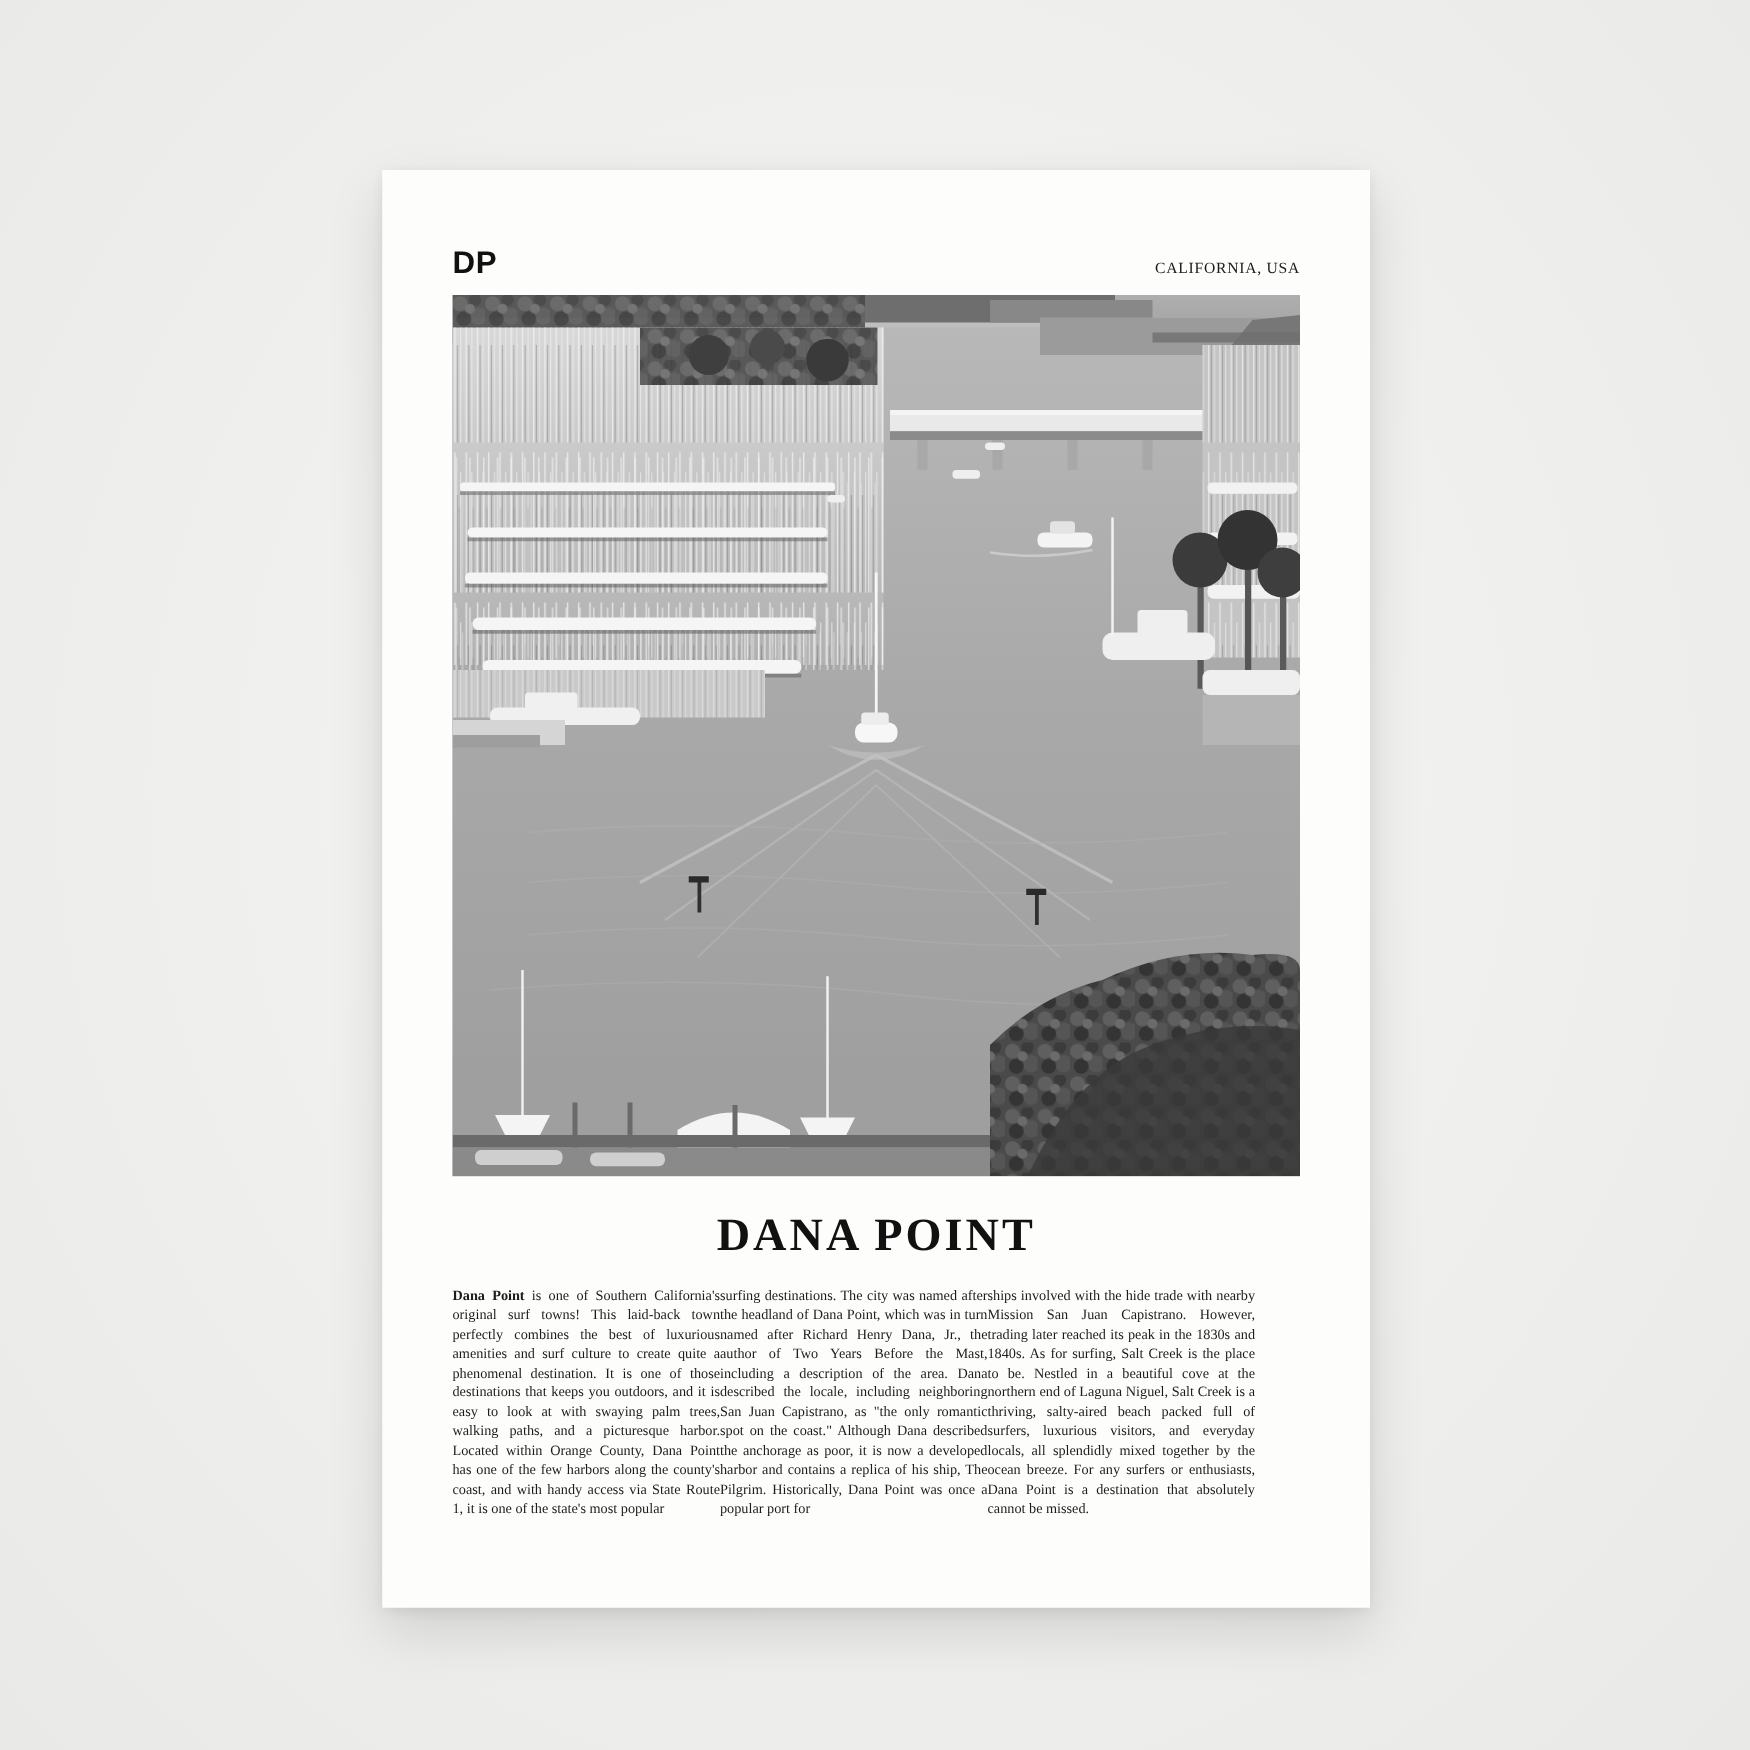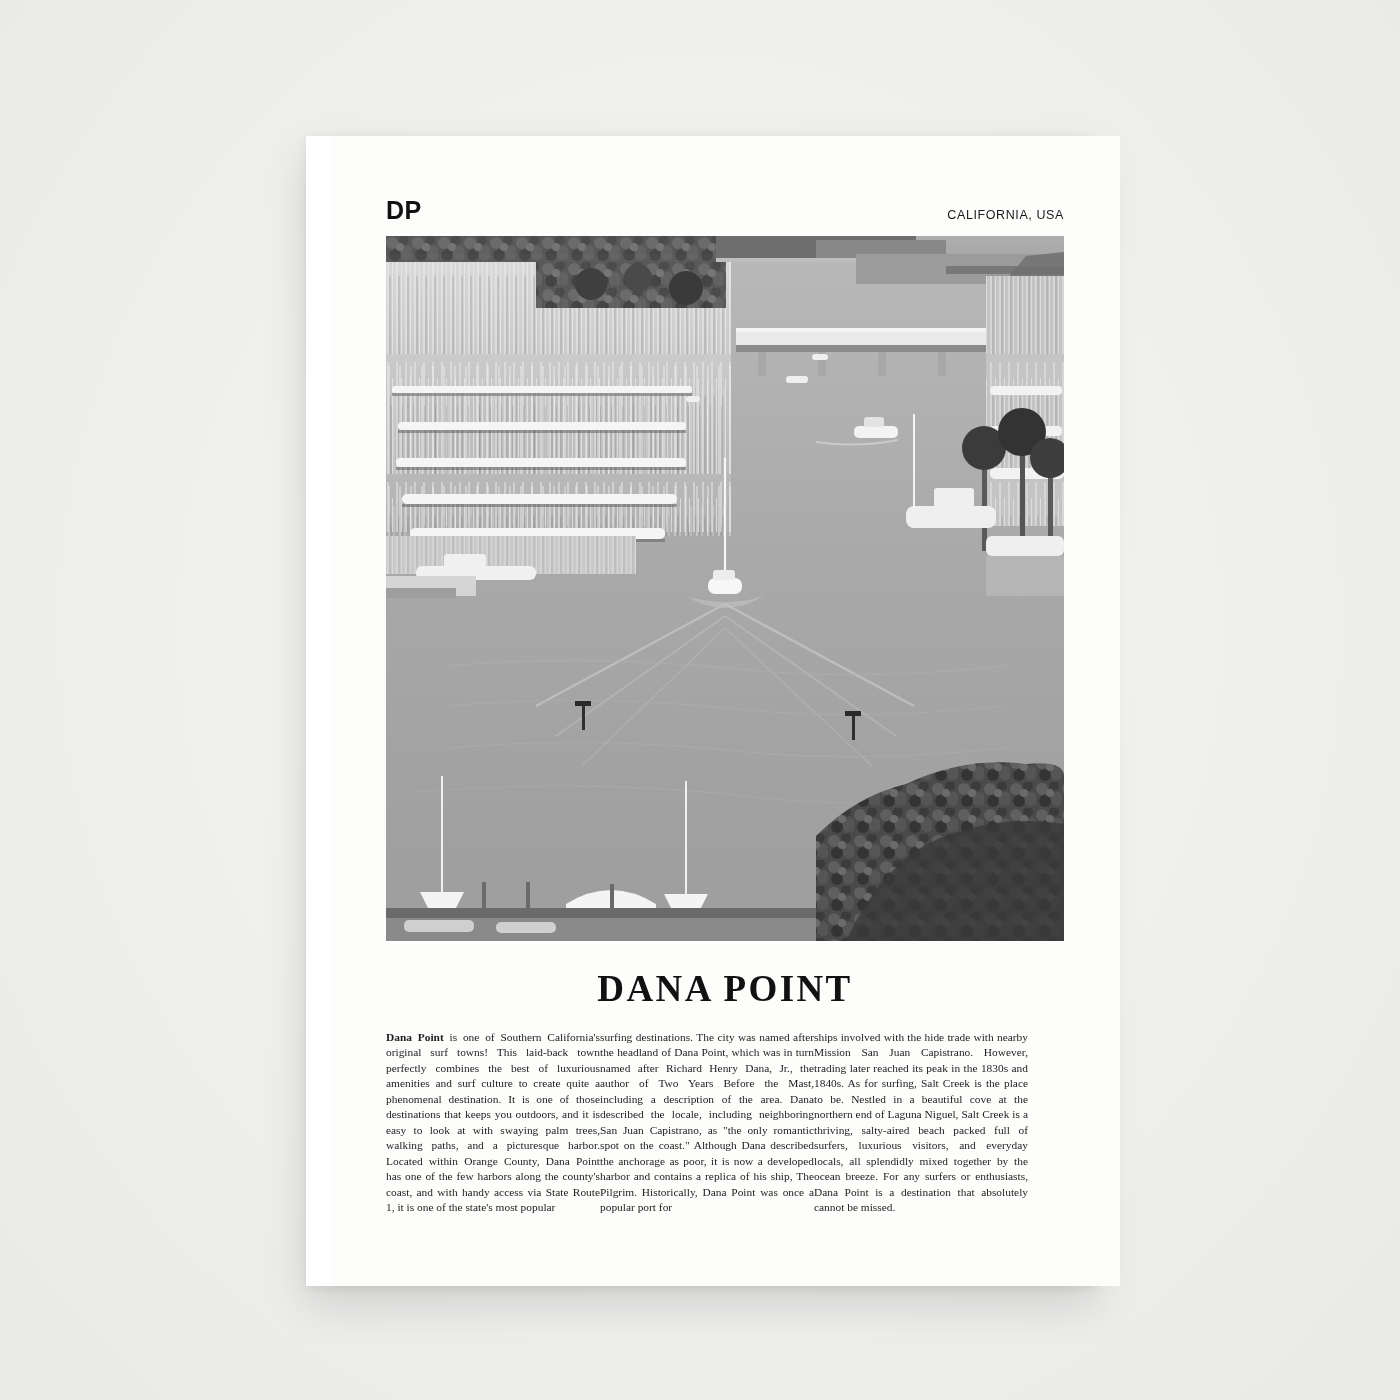--- a/index.html
+++ b/index.html
@@ -40,40 +40,39 @@
 
   .poster {
     position: absolute;
     left: 306px;
     top: 136px;
     width: 790px;
     height: 1150px;
     background: #fdfdfc;
     box-sizing: border-box;
     padding: 62px 56px 40px 56px;
-    margin-left: 24px;
   }
 
   
   .poster-head {
     display: flex;
     align-items: baseline;
     justify-content: space-between;
     margin-bottom: 13px;
   }
   .monogram {
     font-family: "Liberation Sans", sans-serif;
     font-weight: bold;
     font-size: 25px;
     letter-spacing: 0.5px;
     color: #111;
     line-height: 1;
   }
   .region {
-    font-family: Liberation Sans, sans-serif;
+    font-family: Liberation Serif, serif;
     font-size: 12.5px;
     letter-spacing: 0.6px;
     color: #1a1a1a;
     text-align: right;
   }
 
   
   .photo-frame {
     position: relative;
     width: 678px;

